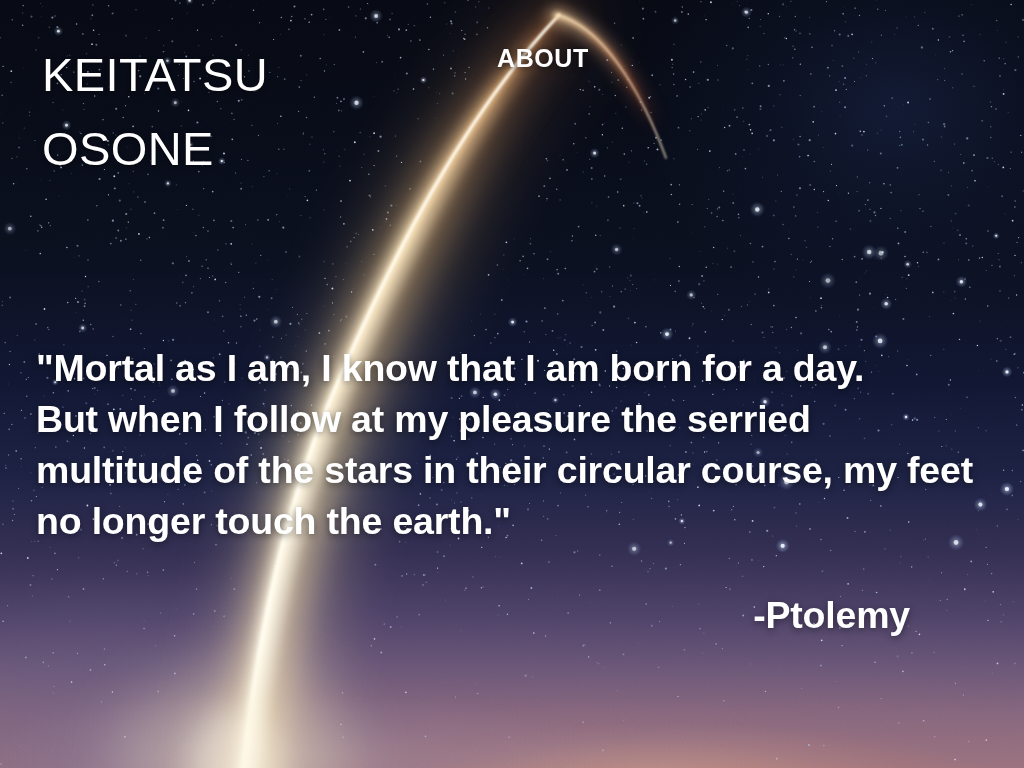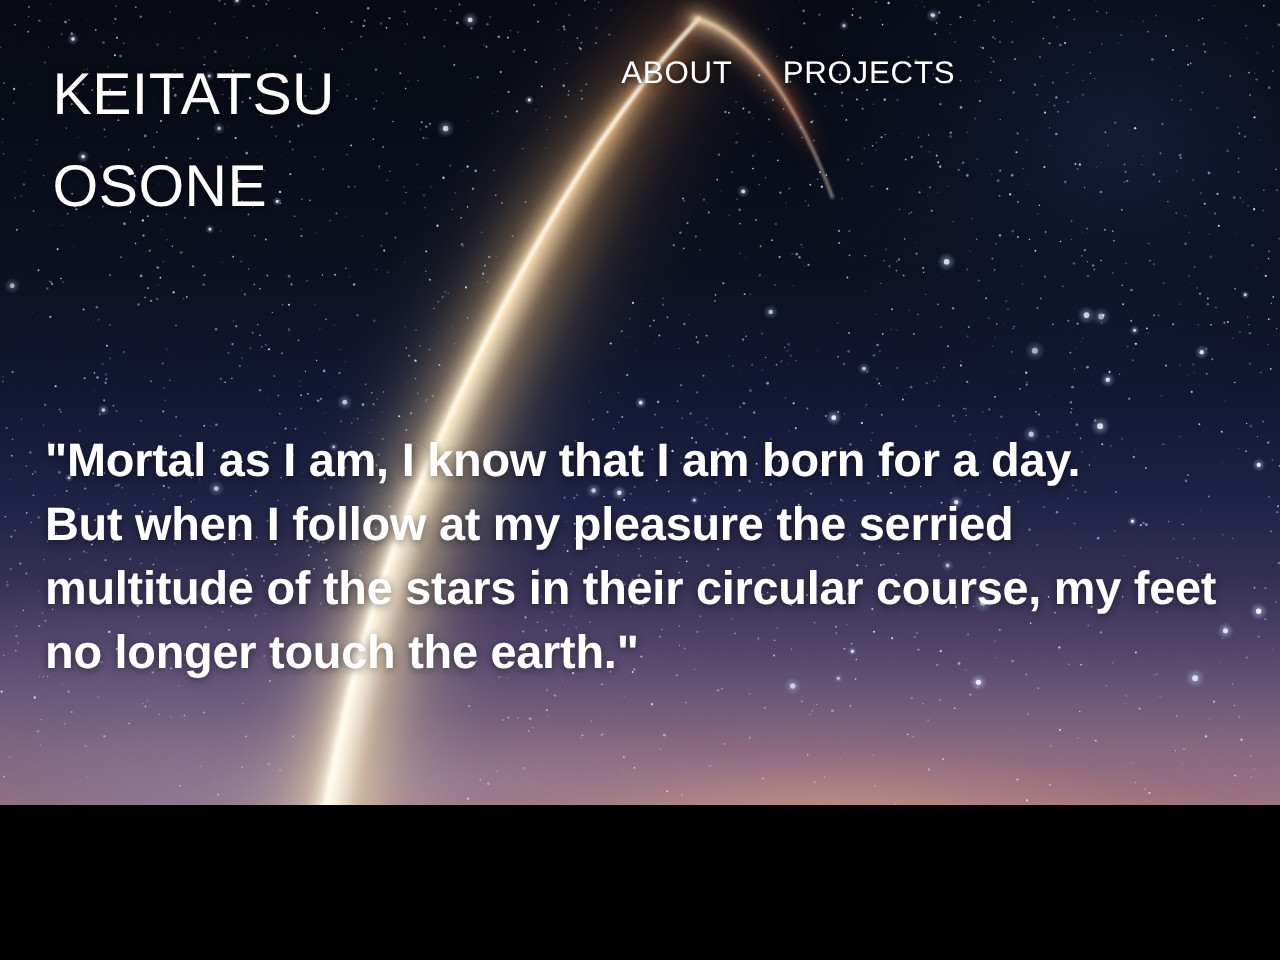--- a/index.html
+++ b/index.html
@@ -8,21 +8,21 @@
     padding: 0;
     background: #000;
   }
   body {
     font-family: "Liberation Sans", sans-serif;
   }
 
   #slide {
     position: relative;
     width: 1024px;
-    height: 644px;
+    height: 768px;
     overflow: hidden;
     background: #737373;
     user-select: none;
   }
 
   
   .sky-base {
     position: absolute;
     inset: 0;
     background:
@@ -135,22 +135,23 @@
 
   .nav {
     position: absolute;
     left: 497px;
     top: 44px;
     display: flex;
     align-items: baseline;
     gap: 40px;
     color: #ffffff;
     font-size: 25px;
-    font-weight: 400;
+    font-weight: 700;
     letter-spacing: 0.6px;
+    flex-direction: column;
   }
   .nav .nav-item {
     color: #ffffff;
     text-decoration: none;
     white-space: nowrap;
     text-shadow: 0 1px 6px rgba(0,0,0,0.6);
     cursor: pointer;
   }
 
   .quote-block {
@@ -2410,30 +2411,30 @@
 
     <ellipse cx="236" cy="760" rx="120" ry="90" fill="#f6e9c4" opacity="0.30" filter="url(#blurHuge)"></ellipse>
     <ellipse cx="234" cy="766" rx="46" ry="58" fill="#fff9e8" opacity="0.45" filter="url(#blurBig)"></ellipse>
   </svg>
 
   <div class="site-title">KEITATSU
 OSONE</div>
 
   <nav class="nav">
     <a class="nav-item" href="#">ABOUT</a>
-    <a class="nav-item" href="#">PROJECTS</a>
   </nav>
 
   <div class="quote-block">
     <div class="quote-text">"Mortal as I am, I know that I am born for a day.
 But when I follow at my pleasure the serried
 multitude of the stars in their circular course, my feet
 no longer touch the earth."</div>
   </div>
 
+  <div class="attribution">-Ptolemy</div>
 
   <svg class="grain" viewBox="0 0 1024 768" preserveAspectRatio="none" xmlns="http://www.w3.org/2000/svg">
     <filter id="noiseF">
       <feTurbulence type="fractalNoise" baseFrequency="0.9" numOctaves="3"></feTurbulence>
     </filter>
     <rect width="1024" height="768" filter="url(#noiseF)" opacity="0.5"></rect>
   </svg>
 
 </div>
 

